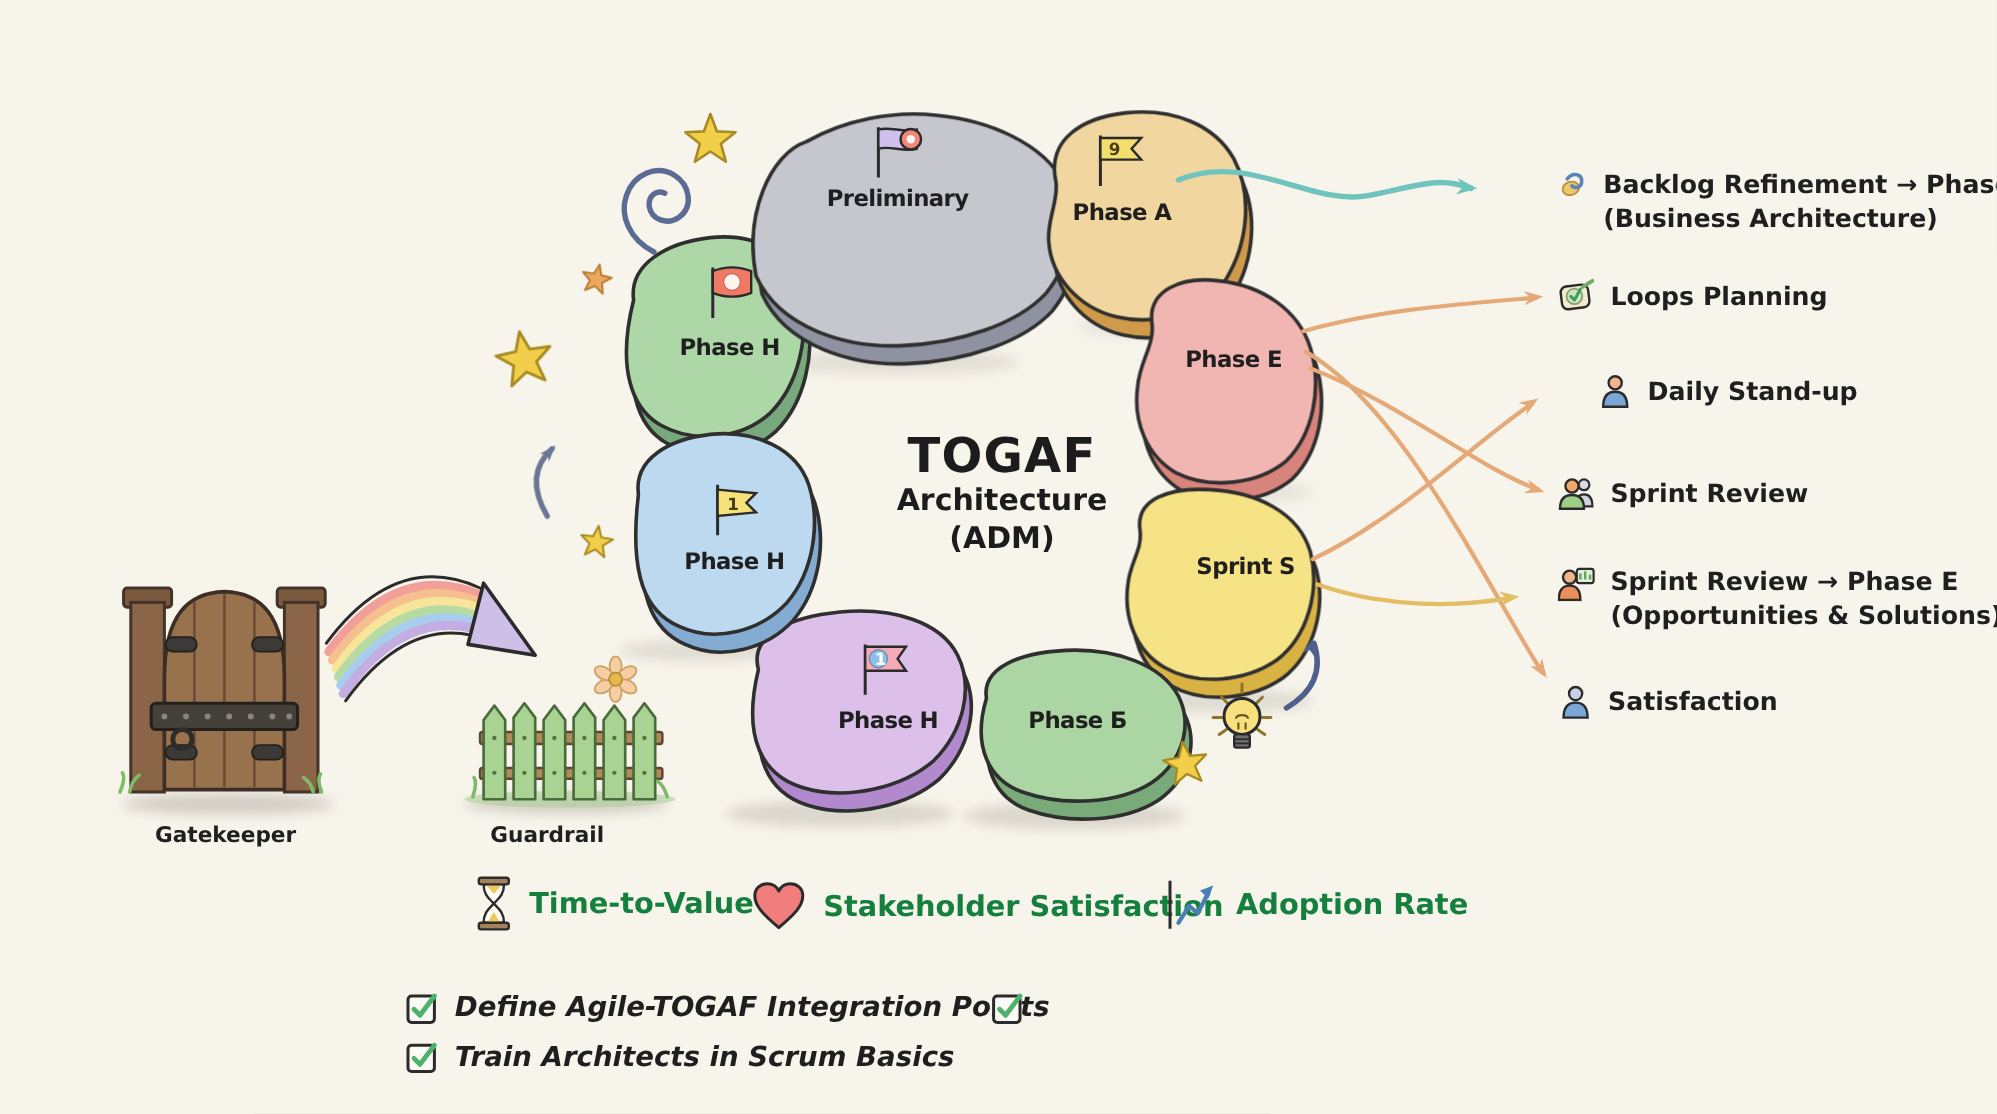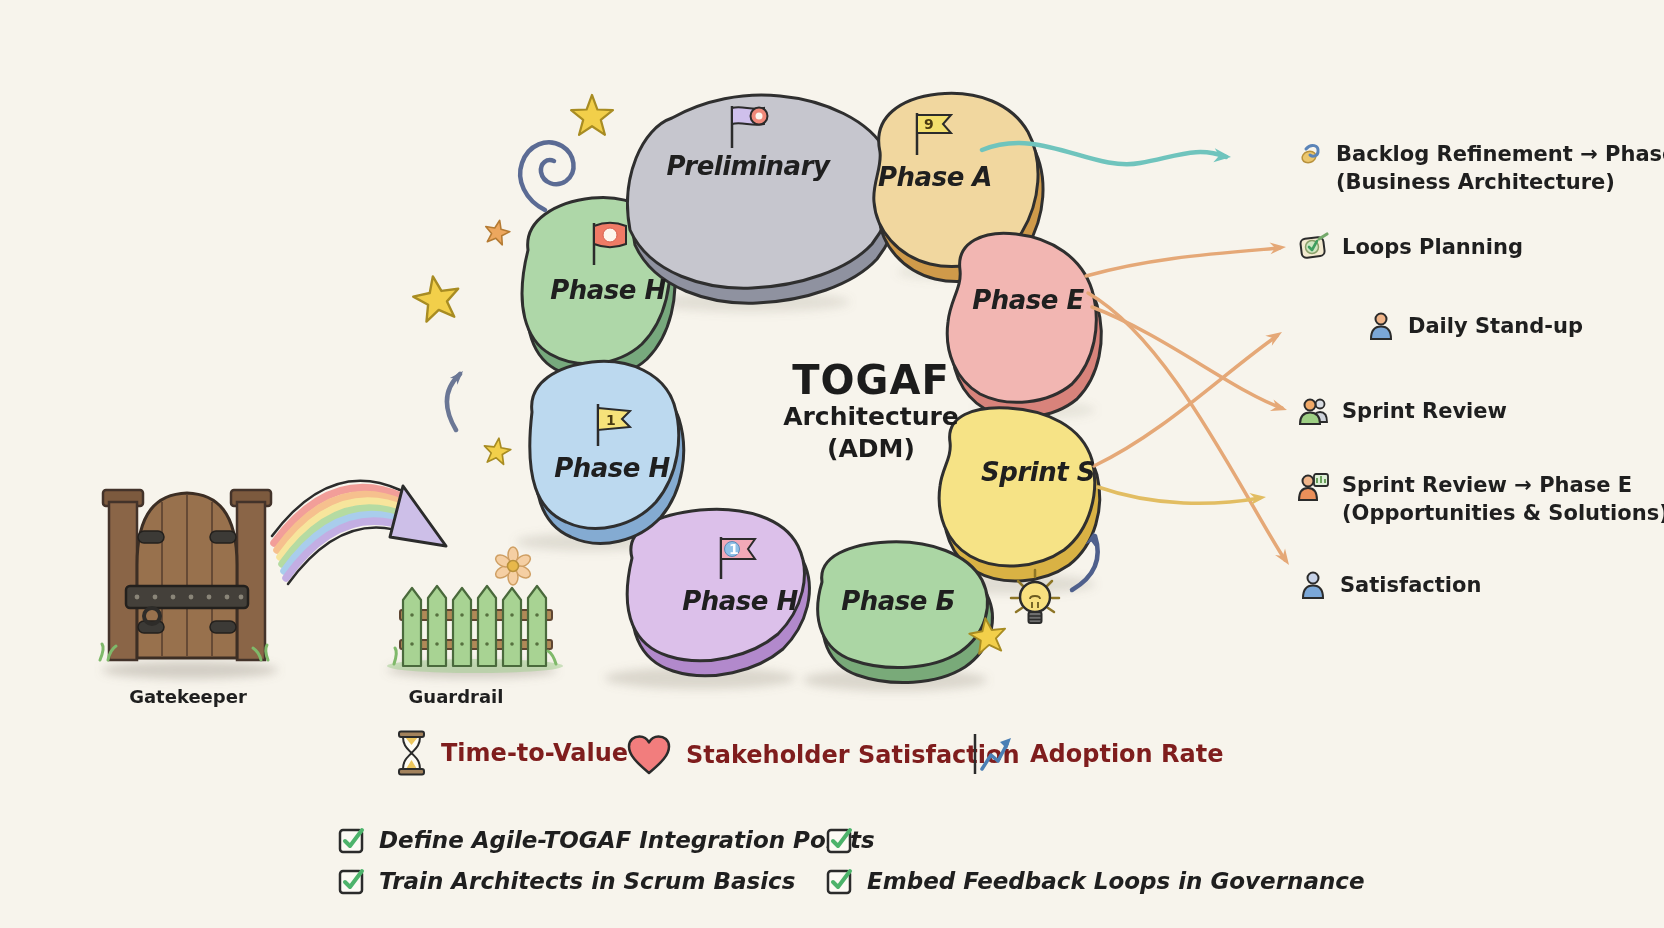--- a/index.html
+++ b/index.html
@@ -1,29 +1,29 @@
 <!DOCTYPE html>
 <html><head>
 <meta charset="utf-8">
 <style>
   html,body{margin:0;padding:0;background:#e8e5dc;}
   .canvas{position:relative;width:1664px;height:928px;background:#f7f4ec;overflow:hidden;
           font-family:"DejaVu Sans","Liberation Sans",sans-serif;color:#262626;}
   svg.art{position:absolute;left:0;top:0;}
-  .stone-label{position:absolute;transform:translate(-50%,-50%);font-size:26px;font-weight:600;
-               letter-spacing:-0.5px;white-space:nowrap;color:#1f1f1f;font-style:italic;}
+  .stone-label{position:absolute;transform:translate(-50%,-50%);font-size:19px;font-weight:600;
+               letter-spacing:-0.5px;white-space:nowrap;color:#1f1f1f;}
   .flag{position:absolute;transform:translate(-50%,-50%);}
-  .center-title{position:absolute;left:835px;top:412px;transform:translate(-50%,-50%);text-align:center;color:#1c1c1c;margin-left:36px;}
+  .center-title{position:absolute;left:835px;top:412px;transform:translate(-50%,-50%);text-align:center;color:#1c1c1c;}
   .center-title .t1{font-size:40px;font-weight:800;letter-spacing:1px;line-height:1.05;}
   .center-title .t2{font-size:25px;font-weight:700;line-height:1.28;}
   .practice{position:absolute;display:flex;gap:12px;align-items:center;}
   .practice.two{align-items:flex-start;}
   .practice .txt{font-size:21px;font-weight:600;line-height:1.34;white-space:nowrap;color:#1f1f1f;}
   .metric{position:absolute;display:flex;gap:14px;align-items:center;}
-  .metric .txt{font-size:24px;font-weight:600;white-space:nowrap;color:#7f1d1d;}
+  .metric .txt{font-size:24px;font-weight:600;white-space:nowrap;color:#15803d;}
   .check-item{position:absolute;display:flex;gap:13px;align-items:center;}
   .check-item .txt{font-size:23px;font-weight:600;font-style:italic;white-space:nowrap;color:#1f1f1f;}
   .ground-label{position:absolute;transform:translateX(-50%);font-size:18px;font-weight:600;color:#1f1f1f;}
   .flagtext{font-family:"DejaVu Sans","Liberation Sans",sans-serif;font-weight:bold;font-size:14px;}
 </style>
 </head>
 <body>
 
 <div class="canvas">
 
@@ -279,21 +279,21 @@
 <div class="practice" style="left:1298px;top:231px">
   <svg width="32" height="32">
     <rect x="3" y="7" width="23" height="19" rx="5" fill="#f3ead0" stroke="#2b2b2b" stroke-width="2" transform="rotate(-7 14 16)"></rect>
     <circle cx="14" cy="16" r="6.5" fill="#cfe6c2" stroke="#8aa06a" stroke-width="1.5"></circle>
     <path d="M11,16 L14,19 L19,10" fill="none" stroke="#3f9e5f" stroke-width="2.6" stroke-linecap="round" stroke-linejoin="round"></path>
     <line x1="21" y1="8" x2="29" y2="3" stroke="#74a96a" stroke-width="3.2" stroke-linecap="round"></line>
   </svg>
   <div class="txt">Loops Planning</div>
 </div>
 
-<div class="practice" style="left:1366px;top:311px">
+<div class="practice" style="left:1331px;top:311px">
   <svg width="30" height="30">
     <circle cx="15" cy="8" r="5.5" fill="#f0b58a" stroke="#2b2b2b" stroke-width="2"></circle>
     <path d="M5,28 C5,19 9,15.5 15,15.5 C21,15.5 25,19 25,28 Z" fill="#7ba7d7" stroke="#2b2b2b" stroke-width="2"></path>
   </svg>
   <div class="txt">Daily Stand-up</div>
 </div>
 
 <div class="practice" style="left:1298px;top:396px">
   <svg width="32" height="30">
     <circle cx="22" cy="8" r="4.5" fill="#d8dce2" stroke="#2b2b2b" stroke-width="1.8"></circle>
@@ -371,21 +371,14 @@
     <path d="M7,15 L12,20 L24,4" fill="none" stroke="#4db36b" stroke-width="4" stroke-linecap="round" stroke-linejoin="round"></path>
   </svg>
 </div>
 <div class="check-item" style="left:338px;top:867px">
   <svg width="28" height="28">
     <rect x="2" y="4" width="22" height="22" rx="3" fill="#fcfaf4" stroke="#2b2b2b" stroke-width="2.5"></rect>
     <path d="M7,15 L12,20 L24,4" fill="none" stroke="#4db36b" stroke-width="4" stroke-linecap="round" stroke-linejoin="round"></path>
   </svg>
   <div class="txt">Train Architects in Scrum Basics</div>
 </div>
-<div class="check-item" style="left:826px;top:867px">
-  <svg width="28" height="28">
-    <rect x="2" y="4" width="22" height="22" rx="3" fill="#fcfaf4" stroke="#2b2b2b" stroke-width="2.5"></rect>
-    <path d="M7,15 L12,20 L24,4" fill="none" stroke="#4db36b" stroke-width="4" stroke-linecap="round" stroke-linejoin="round"></path>
-  </svg>
-  <div class="txt">Embed Feedback Loops in Governance</div>
-</div>
 
 </div>
 
 </body></html>

